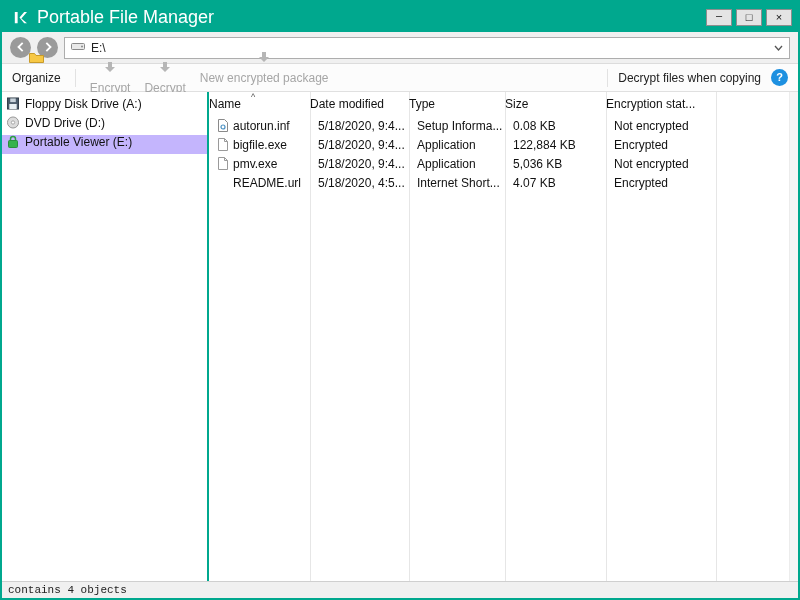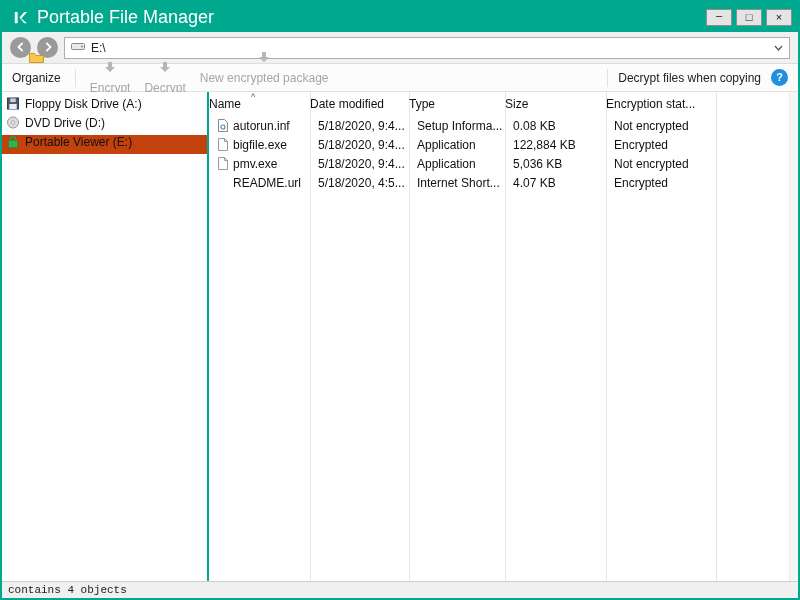--- a/index.html
+++ b/index.html
@@ -62,21 +62,21 @@
     background:#1d90e0; color:#fff; border:none;
     font-size:11px; font-weight:bold; line-height:17px; text-align:center; padding:0;
   }
   
   .main { flex:1; display:flex; position:relative; background:#fff; overflow:hidden; }
   .sidebar { width:205px; flex:0 0 205px; padding-top:5px; }
   .drive {
     height:19px; display:flex; align-items:flex-start; gap:6px;
     padding-left:5px; font-size:12px; color:#111; white-space:nowrap;
   }
-  .drive.selected { background:#c2410c; }
+  .drive.selected { background:#c4b5fd; }
   .vdivider { width:2px; flex:0 0 2px; background:#00A88E; }
   .filepanel { flex:1; position:relative; font-size:12px; color:#111; }
   .col-line { position:absolute; top:0; bottom:0; width:1px; background:#e6e6e6; }
   .lheader { display:flex; height:24px; align-items:flex-end; padding-bottom:4px; position:relative; }
   .hcell { padding-left:0; white-space:nowrap; overflow:hidden; background:none; border:none; text-align:left; font-size:12px; color:#111; font-family:"Liberation Sans", sans-serif; }
   .sort-caret { position:absolute; top:0px; left:42px; font-size:9px; color:#555; }
   .frow { display:flex; height:19px; align-items:center; }
   .cell { padding-left:8px; white-space:nowrap; overflow:hidden; }
   .c-name { width:101px; display:flex; align-items:center; gap:4px; }
   .c-date { width:99px; }

